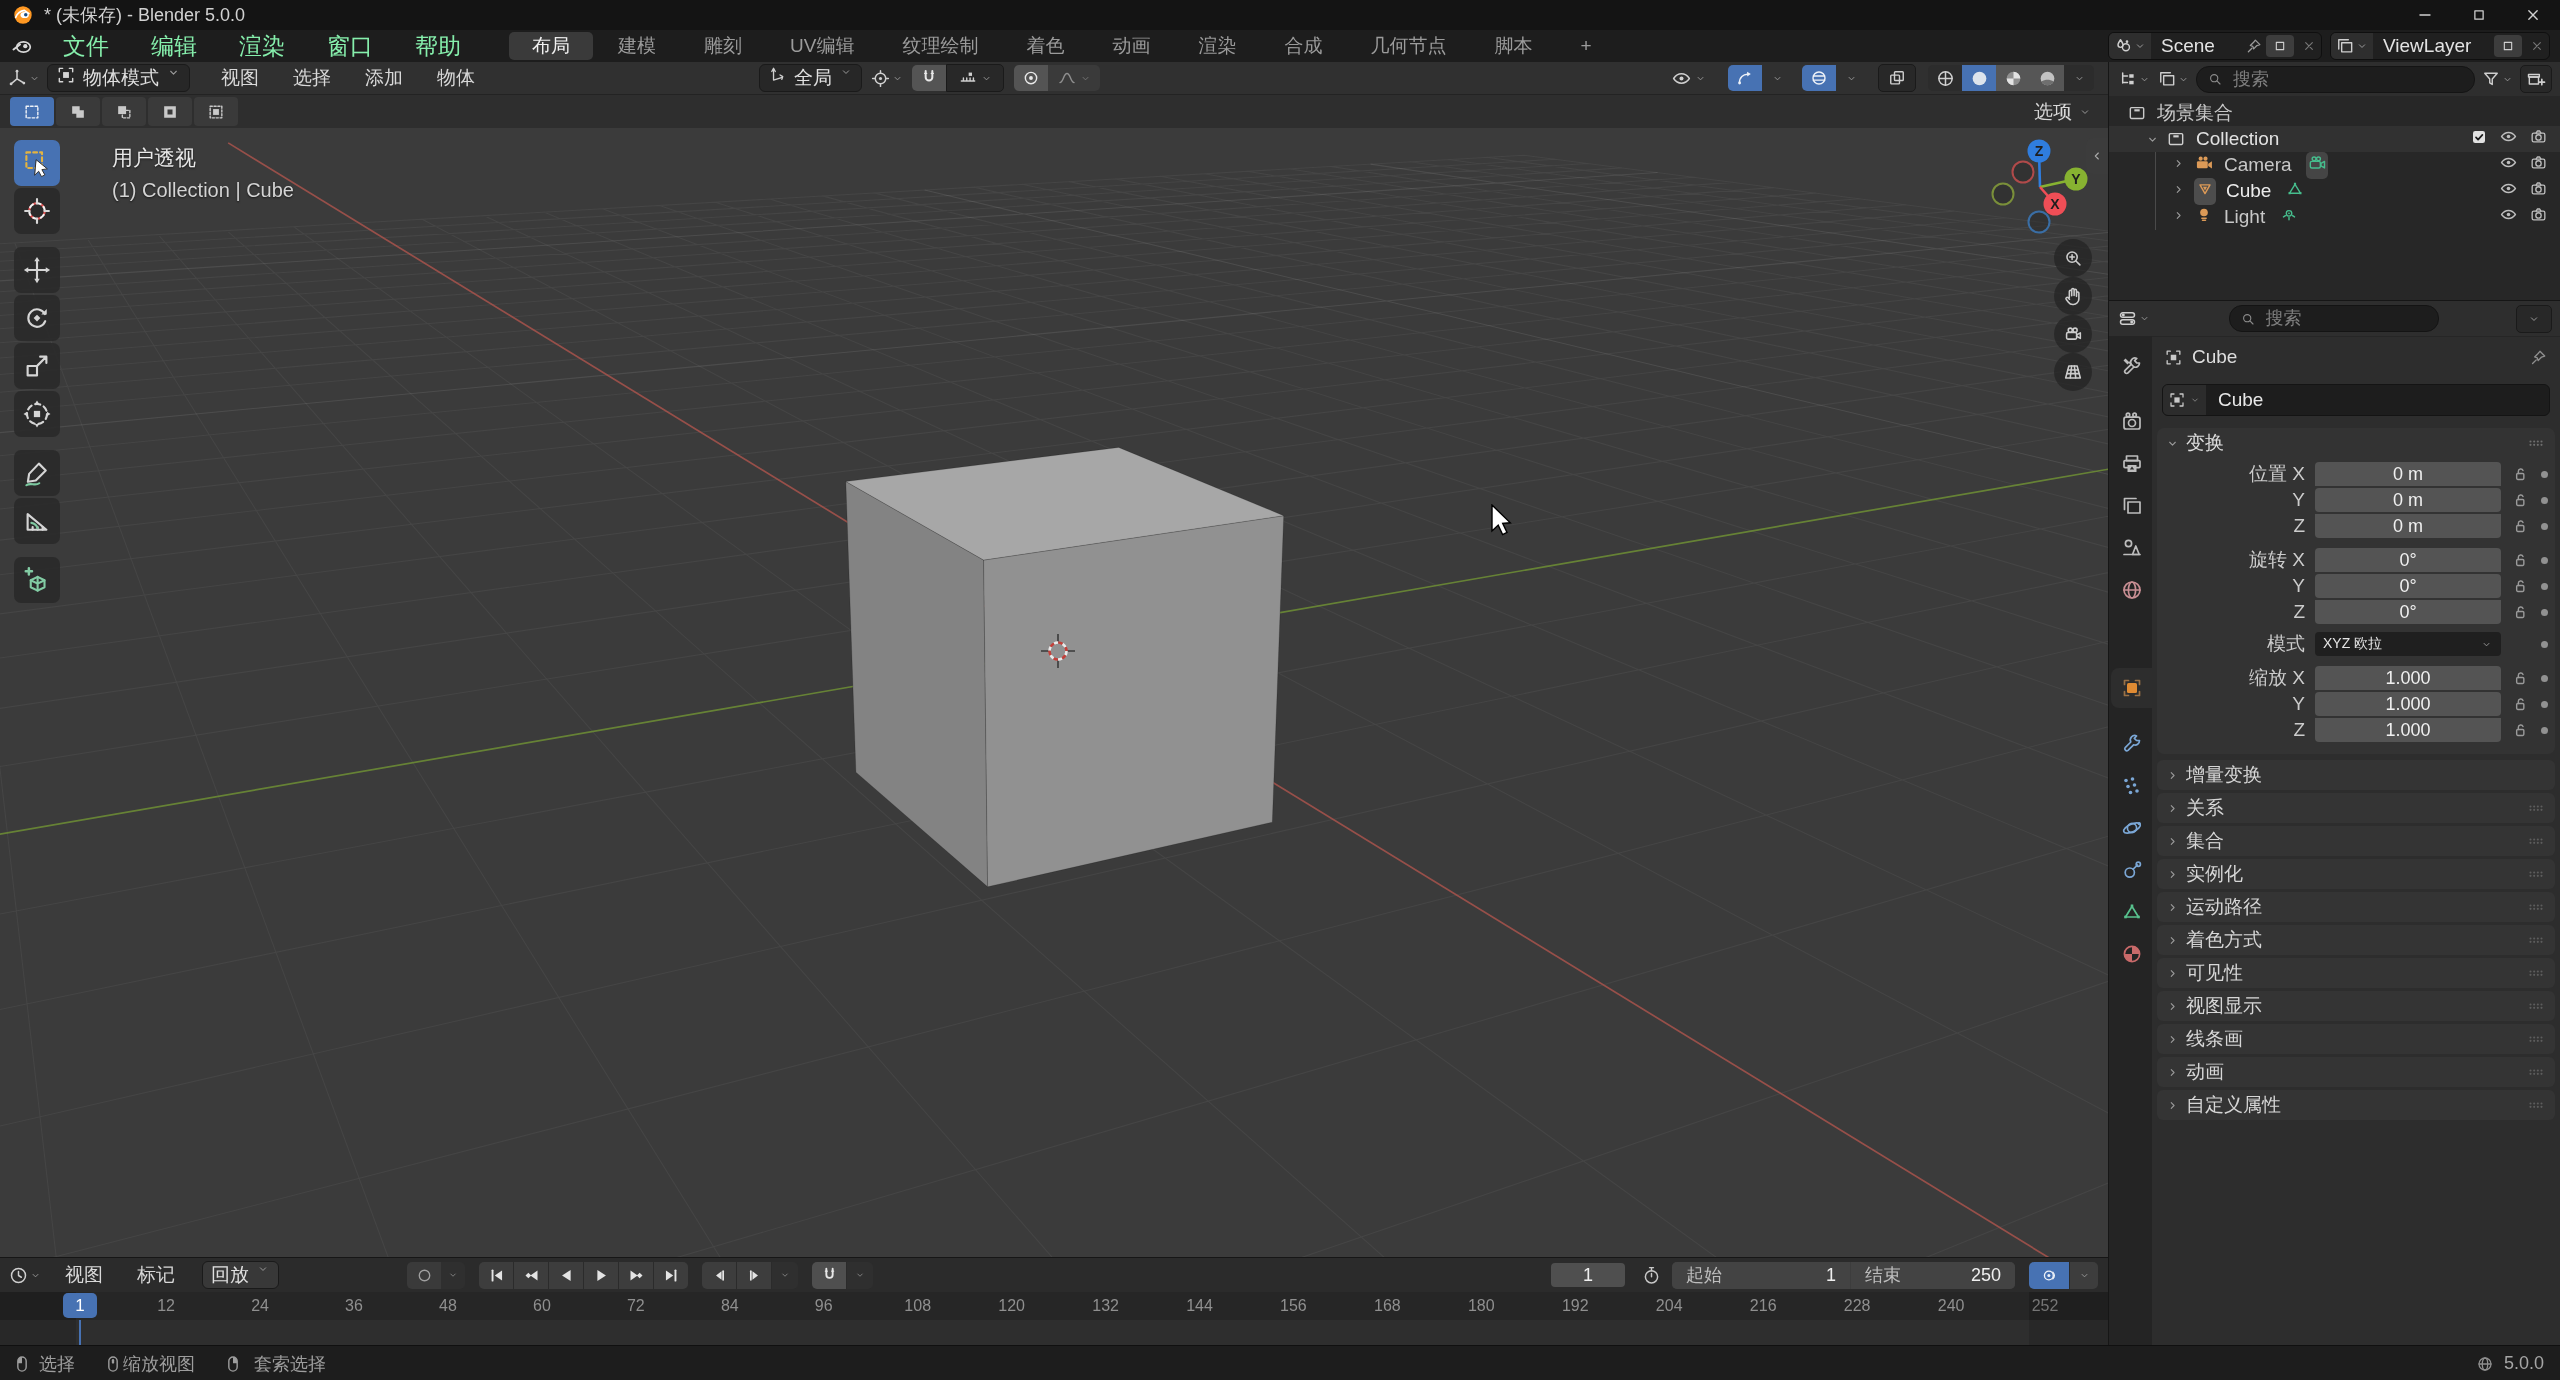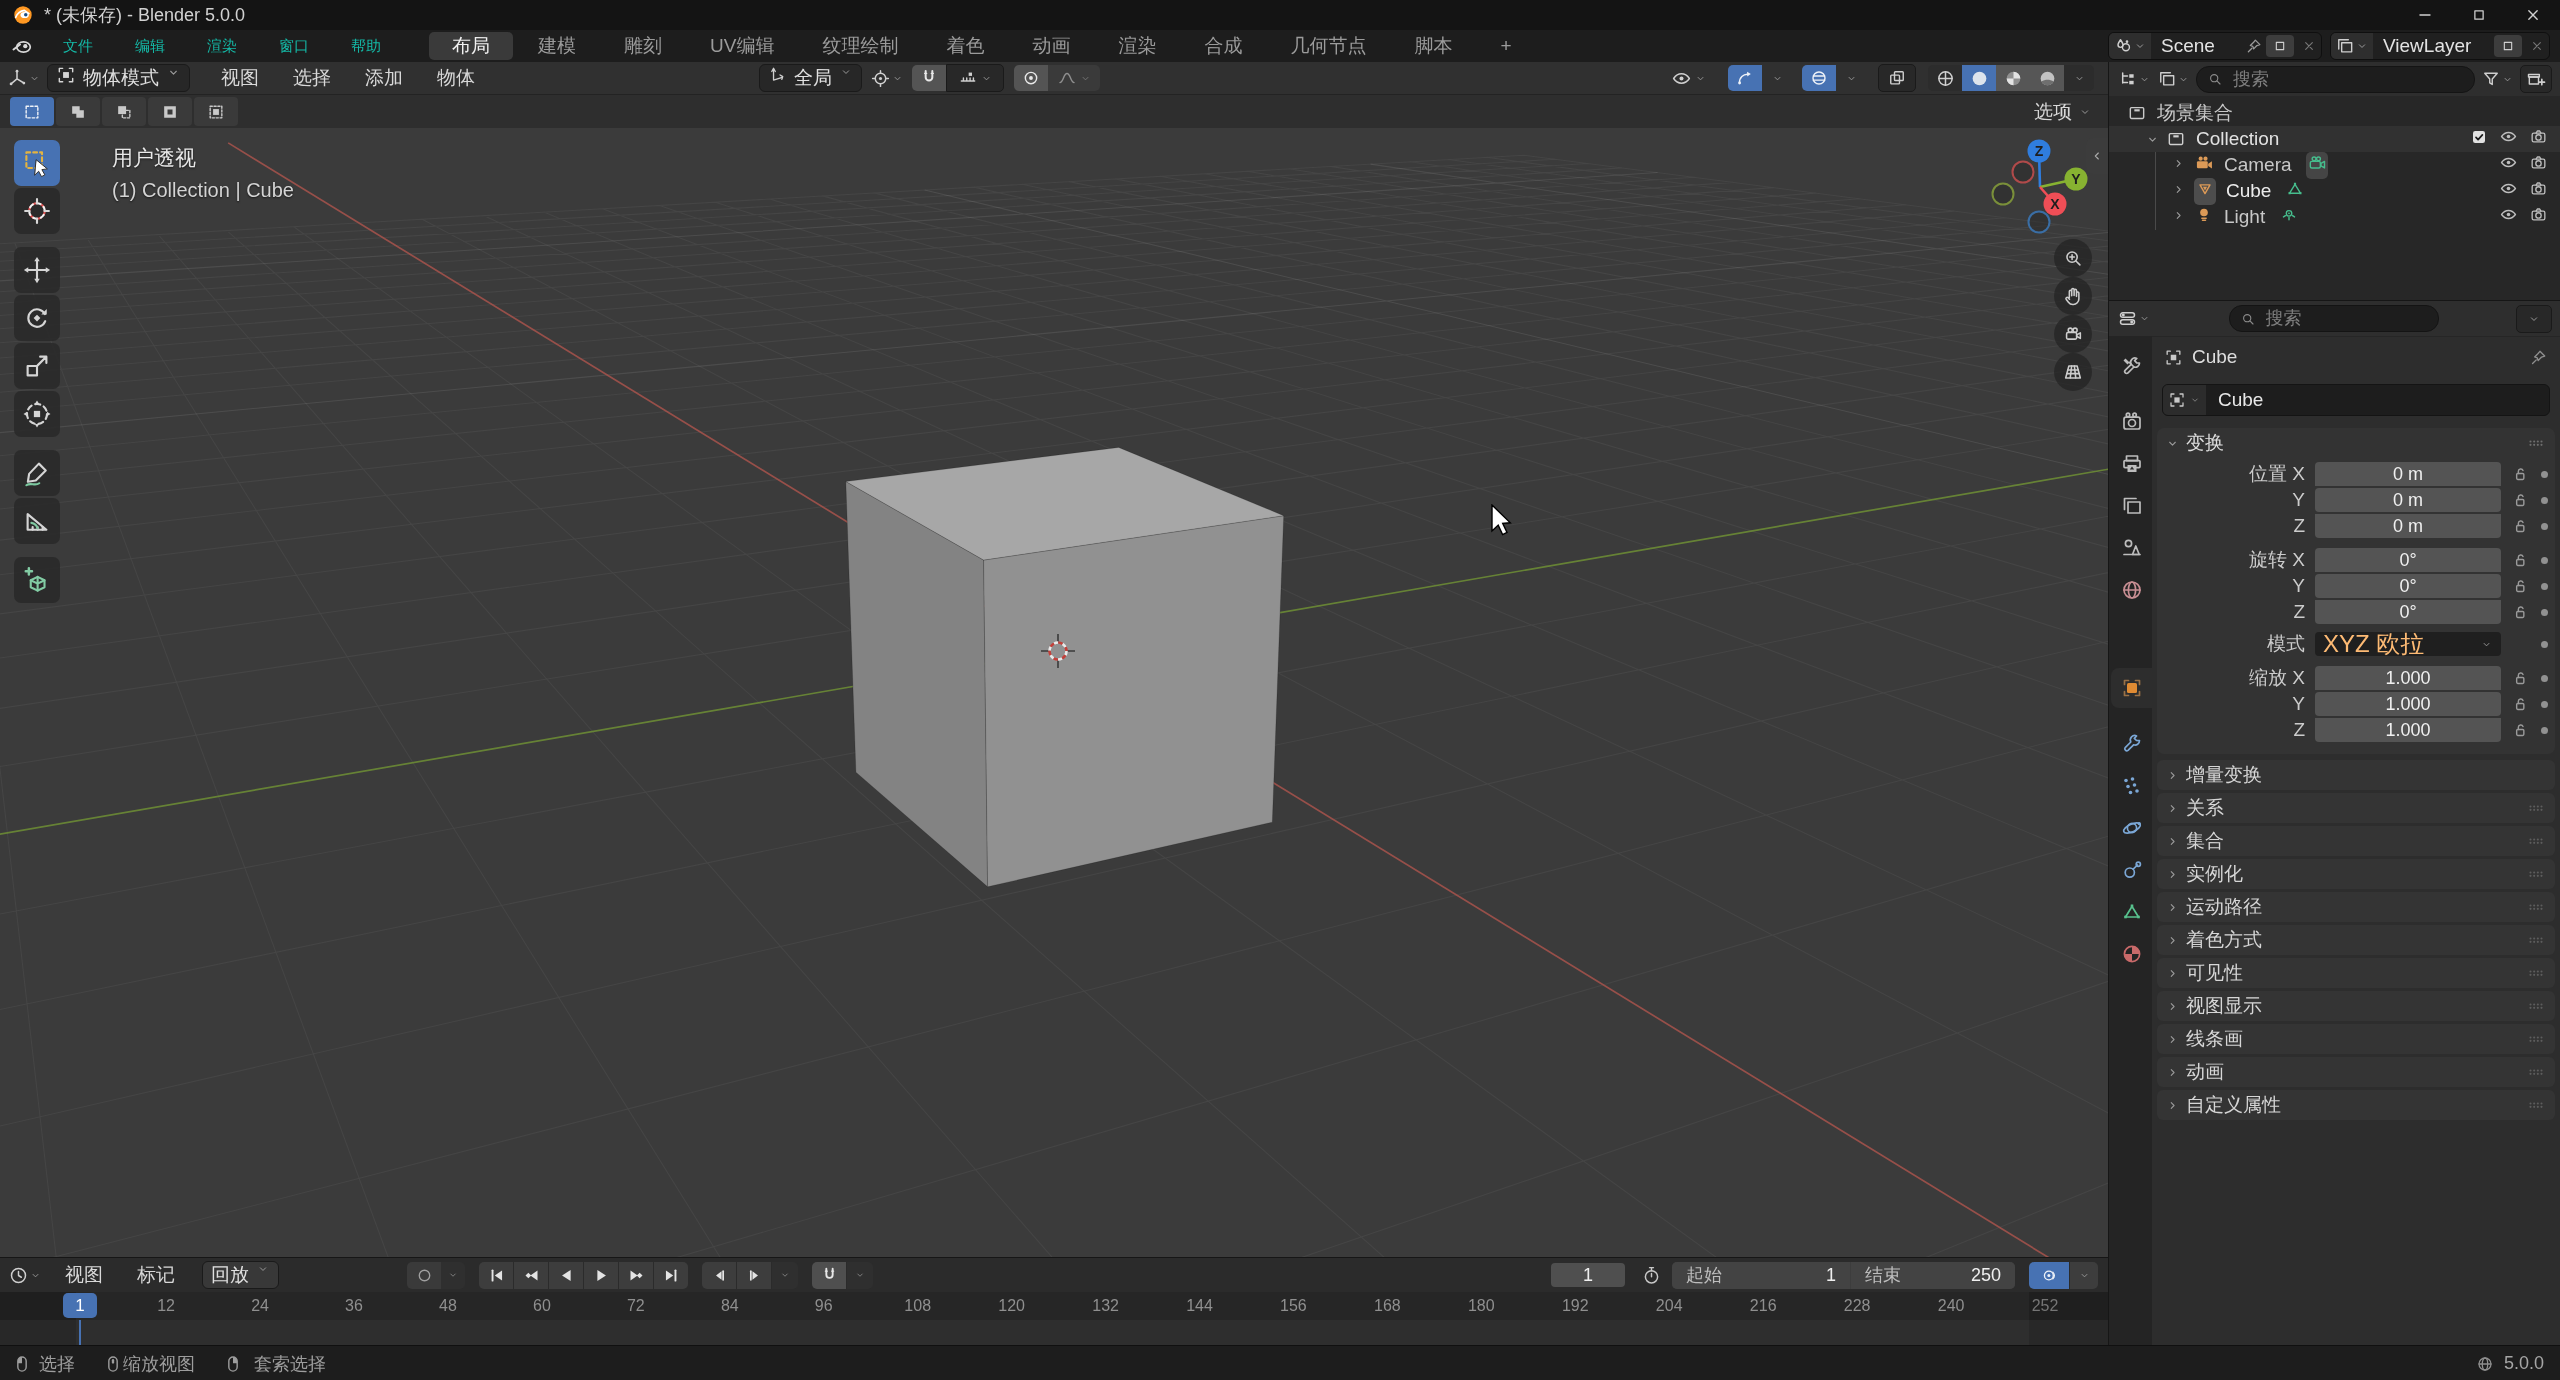--- a/index.html
+++ b/index.html
@@ -7,21 +7,21 @@
   #app{position:relative;width:2560px;height:1380px;overflow:hidden;background:#161616;user-select:none}
   .abs{position:absolute}
   .row{display:flex;align-items:center}
   .icon{display:inline-flex;align-items:center;justify-content:center;flex:none}
   .icon svg{display:block}
   
   #titlebar{left:0;top:0;width:2560px;height:30px;background:#141414;display:flex;align-items:center}
   #title-text{font-size:18px;color:#d2d2d2;margin-left:10px}
   .winbtn{width:54px;height:30px;display:flex;align-items:center;justify-content:center;color:#cfcfcf}
   #menubar{left:0;top:30px;width:2560px;height:32px;background:#1d1d1d;display:flex;align-items:center}
-  .menu-item{padding:0 21px;font-size:15px;color:#14b8a6;height:32px;display:flex;align-items:center}
+  .menu-item{padding:0 21px;font-size:23px;color:#86efac;height:32px;display:flex;align-items:center}
   .ws-tab{padding:0 23px;font-size:19px;color:#9b9b9b;height:28px;display:flex;align-items:center;border-radius:5px;margin:0 1px}
   .ws-tab.active{background:#3a3a3a;color:#f0f0f0}
   .id-block{height:26px;background:#202020;border:1px solid #0f0f0f;border-radius:6px;display:flex;align-items:center;overflow:hidden}
   .id-seg{height:100%;display:flex;align-items:center;background:#2e2e2e;padding:0 4px}
   
   .editor-hdr{background:#303030;display:flex;align-items:center}
   #vp-header{left:0;top:62px;width:2108px;height:32px;border-bottom:1px solid #232323}
   #vp-tools{left:0;top:95px;width:2108px;height:33px;background:#2e2e2e;display:flex;align-items:center}
   #vp-canvas{left:0;top:128px;width:2108px;height:1129px;background:#3b3b3b;overflow:hidden}
   .hdr-menu{font-size:19px;color:#d8d8d8;padding:0 17px}
@@ -1165,21 +1165,21 @@
                   <svg width="20" height="20" viewBox="0 0 24 24" fill="none" stroke="currentColor" stroke-width="1.7" stroke-linecap="round">
                     <rect x="8" y="11.3" width="8.6" height="7.2" rx="1.3"></rect>
                     <path d="M10 11.3V8.8a2.9 2.9 0 0 1 5.6-1"></path>
                   </svg>
                 </span>
                 <span class="dot"></span>
               </div>
               <div class="prow" style="margin-top:8px">
                 <span class="plabel">模式</span>
                 <span class="pfield solo" style="background:#1f1f1f;justify-content:space-between;padding:0 8px;width:170px">
-                  <span style="font-size:24px;color:#fdba74">XYZ 欧拉</span>
+                  <span style="font-size:14px;color:#e5e5e5">XYZ 欧拉</span>
                   <span class="icon" style="width:13px;height:13px;color:#9a9a9a">
                     <svg width="13" height="13" viewBox="0 0 24 24" fill="none" stroke="currentColor" stroke-width="1.7" stroke-linecap="round" stroke-linejoin="round">
                       <path d="M7.5 10l4.5 4.5L16.5 10"></path>
                     </svg>
                   </span>
                 </span>
                 <span style="width:29px"></span>
                 <span class="dot"></span>
               </div>
               <div style="height:8px"></div>

